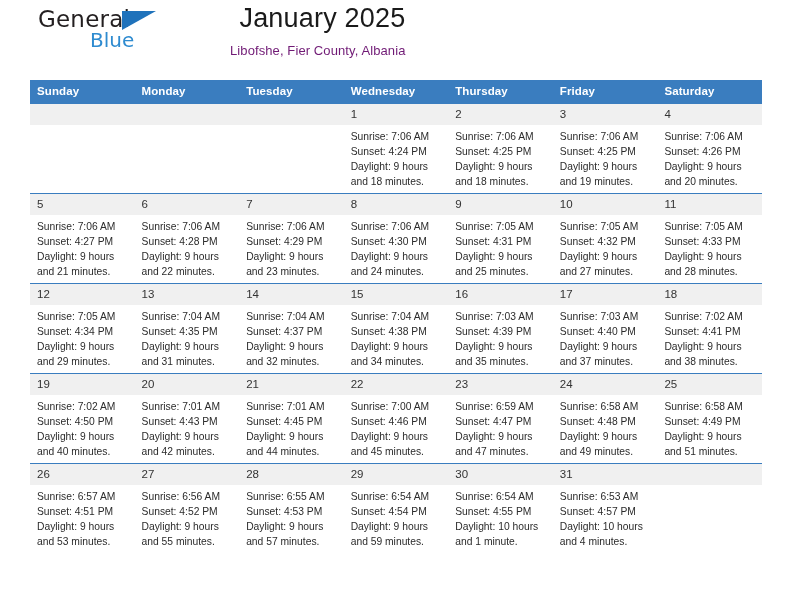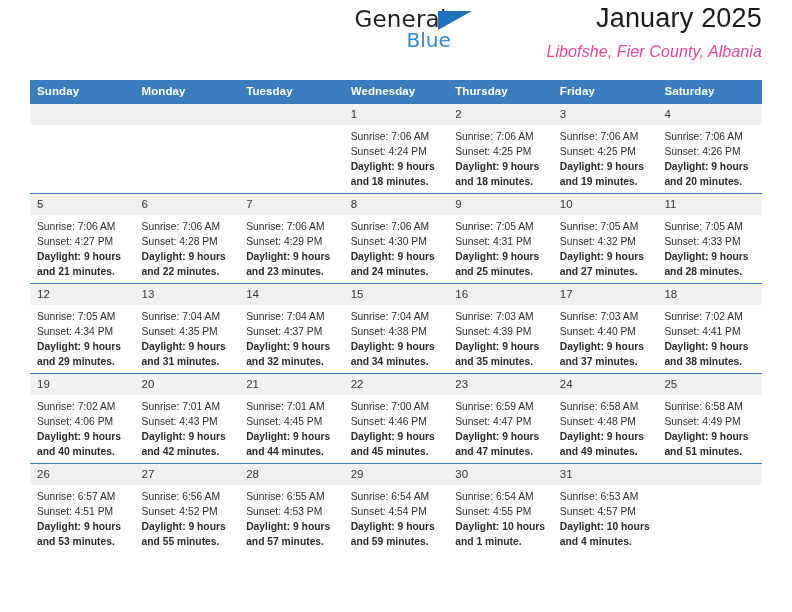--- a/index.html
+++ b/index.html
@@ -21,21 +21,21 @@
     box-sizing: border-box;
     padding: 0 30px;
   }
 
   
   .topbar {
     position: relative;
     height: 72px;
     display: flex;
     align-items: flex-start;
-    justify-content: flex-end;
+    justify-content: flex-start;
   }
   .logo {
     position: relative;
     margin-top: 8px;
     width: 200px;
     height: 56px;
   }
   .logo-general {
     position: absolute;
     left: 8px;
@@ -71,26 +71,25 @@
     padding-top: 2px;
   }
   .cal-title {
     font-size: 27px;
     font-weight: 400;
     color: #1a1a1a;
     line-height: 1.25;
     letter-spacing: 0.2px;
   }
   .cal-subtitle {
-    font-size: 16px;
+    font-size: 13px;
     font-weight: 400;
-    color: #ec4899;
+    color: #701a75;
     margin-top: 7px;
     letter-spacing: 0.1px;
-    font-style: italic;
   }
 
   
   .calendar {
     width: 732px;
     margin-top: 8px;
     border-collapse: collapse;
     table-layout: fixed;
   }
   .calendar th {
@@ -126,21 +125,20 @@
     padding: 4px 6px 0 7px;
     font-size: 10.3px;
     line-height: 1.46;
     color: #2b2b2b;
   }
   .cellbody div {
     white-space: nowrap;
   }
   .cellbody .wrap {
     white-space: normal;
-    font-weight: bold;
   }
 </style>
 </head>
 <body>
 
 <div class="page">
 
   <div class="topbar">
 
     <div class="logo">
@@ -326,21 +324,21 @@
               <div>Sunset: 4:41 PM</div>
               <div class="wrap">Daylight: 9 hours and 38 minutes.</div>
             </div>
           </td>
         </tr>
         <tr>
           <td>
             <div class="daynum">19</div>
             <div class="cellbody">
               <div>Sunrise: 7:02 AM</div>
-              <div>Sunset: 4:06 PM</div>
+              <div>Sunset: 4:50 PM</div>
               <div class="wrap">Daylight: 9 hours and 40 minutes.</div>
             </div>
           </td>
           <td>
             <div class="daynum">20</div>
             <div class="cellbody">
               <div>Sunrise: 7:01 AM</div>
               <div>Sunset: 4:43 PM</div>
               <div class="wrap">Daylight: 9 hours and 42 minutes.</div>
             </div>

